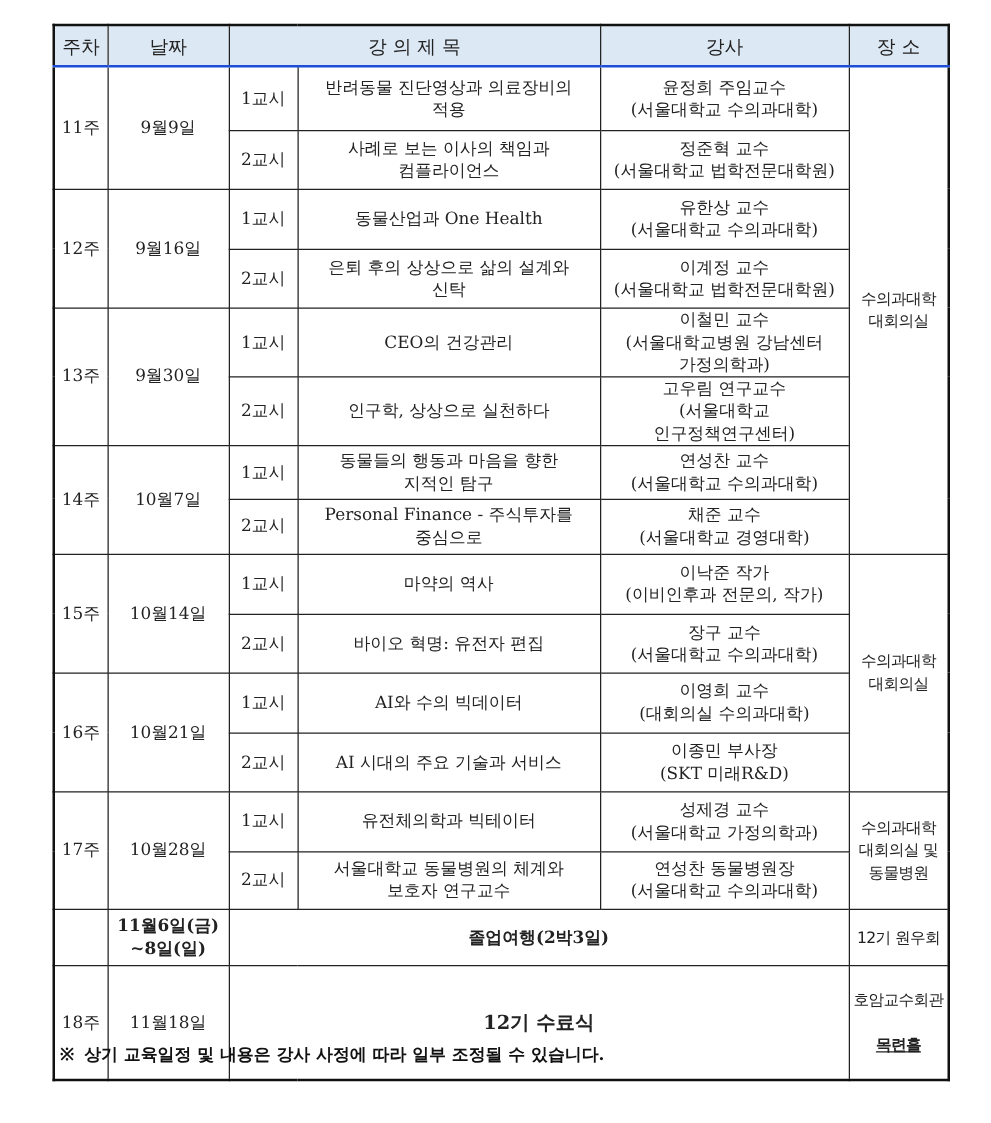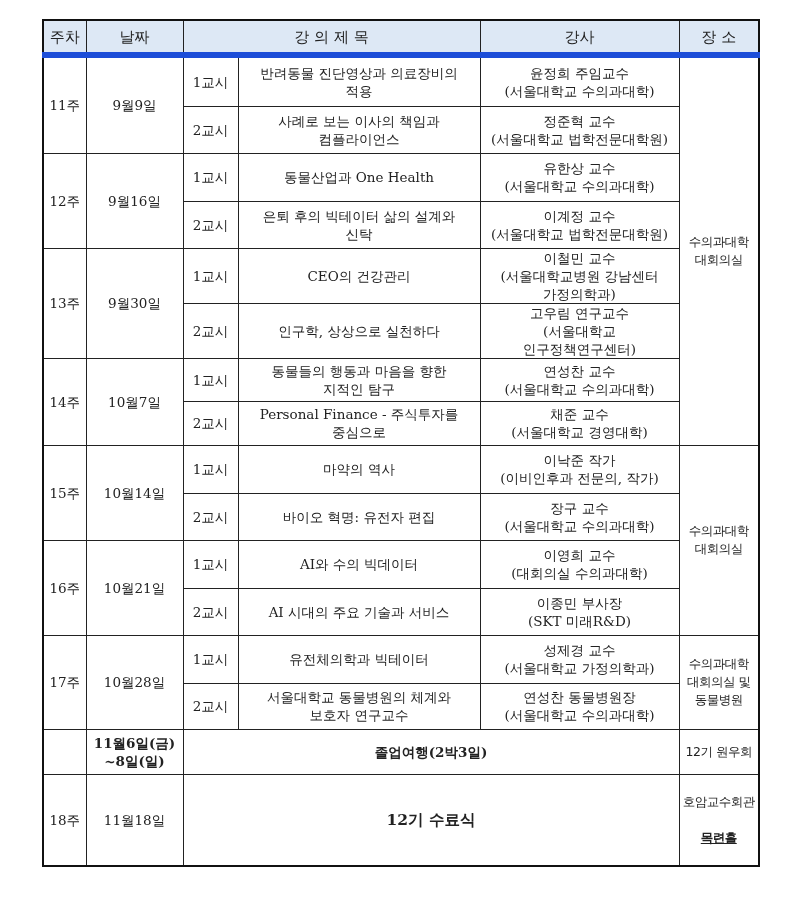--- a/index.html
+++ b/index.html
@@ -36,21 +36,21 @@
     line-height: 18px;
     font-weight: normal;
     white-space: pre-line;
     word-break: keep-all;
     overflow: hidden;
   }
   table.schedule th {
     background: #dde8f5;
     font-size: 15px;
     height: 31px;
-    border-bottom: 6px solid #1d4ed8;
+    border-bottom: 2px solid #1d4ed8;
   }
   .place-cell {
     font-family: "DejaVu Sans", "Liberation Sans", sans-serif;
     font-size: 12.5px !important;
     letter-spacing: -0.5px;
   }
   .bold { font-weight: bold !important; }
   .big { font-size: 15.5px !important; margin-left: 12px; }
   .underline { text-decoration: underline; }
   .thick-top td { border-top: 2px solid #111111; }
@@ -113,21 +113,21 @@
       <tr style="height:48px" class="thick-top">
         <td rowspan="2">12주</td>
         <td rowspan="2">9월16일</td>
         <td>1교시</td>
         <td>동물산업과 One Health</td>
         <td>유한상 교수
 (서울대학교 수의과대학)</td>
       </tr>
       <tr style="height:47px">
         <td>2교시</td>
-        <td>은퇴 후의 빅테이터 삶의 설계와
+        <td>은퇴 후의 상상으로 삶의 설계와
 신탁</td>
         <td>이계정 교수
 (서울대학교 법학전문대학원)</td>
       </tr>
 
       <tr style="height:55px" class="thick-top">
         <td rowspan="2">13주</td>
         <td rowspan="2">9월30일</td>
         <td>1교시</td>
         <td>CEO의 건강관리</td>
@@ -226,13 +226,16 @@
         <td class="place-cell">
           <div>호암교수회관</div>
           <div class="bold underline">목련홀</div>
         </td>
       </tr>
     </tbody>
   </table>
 </div>
 
 <div class="notes">
+  <div class="note-line b">
+    <span class="sym">※</span><span>상기 교육일정 및 내용은 강사 사정에 따라 일부 조정될 수 있습니다.</span>
+  </div>
 </div>
 
 </body></html>

